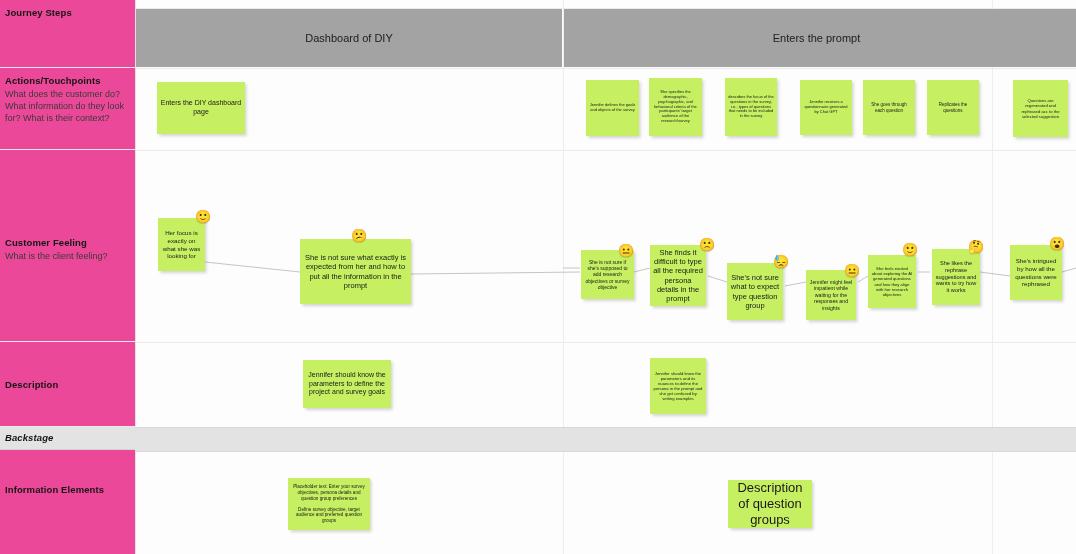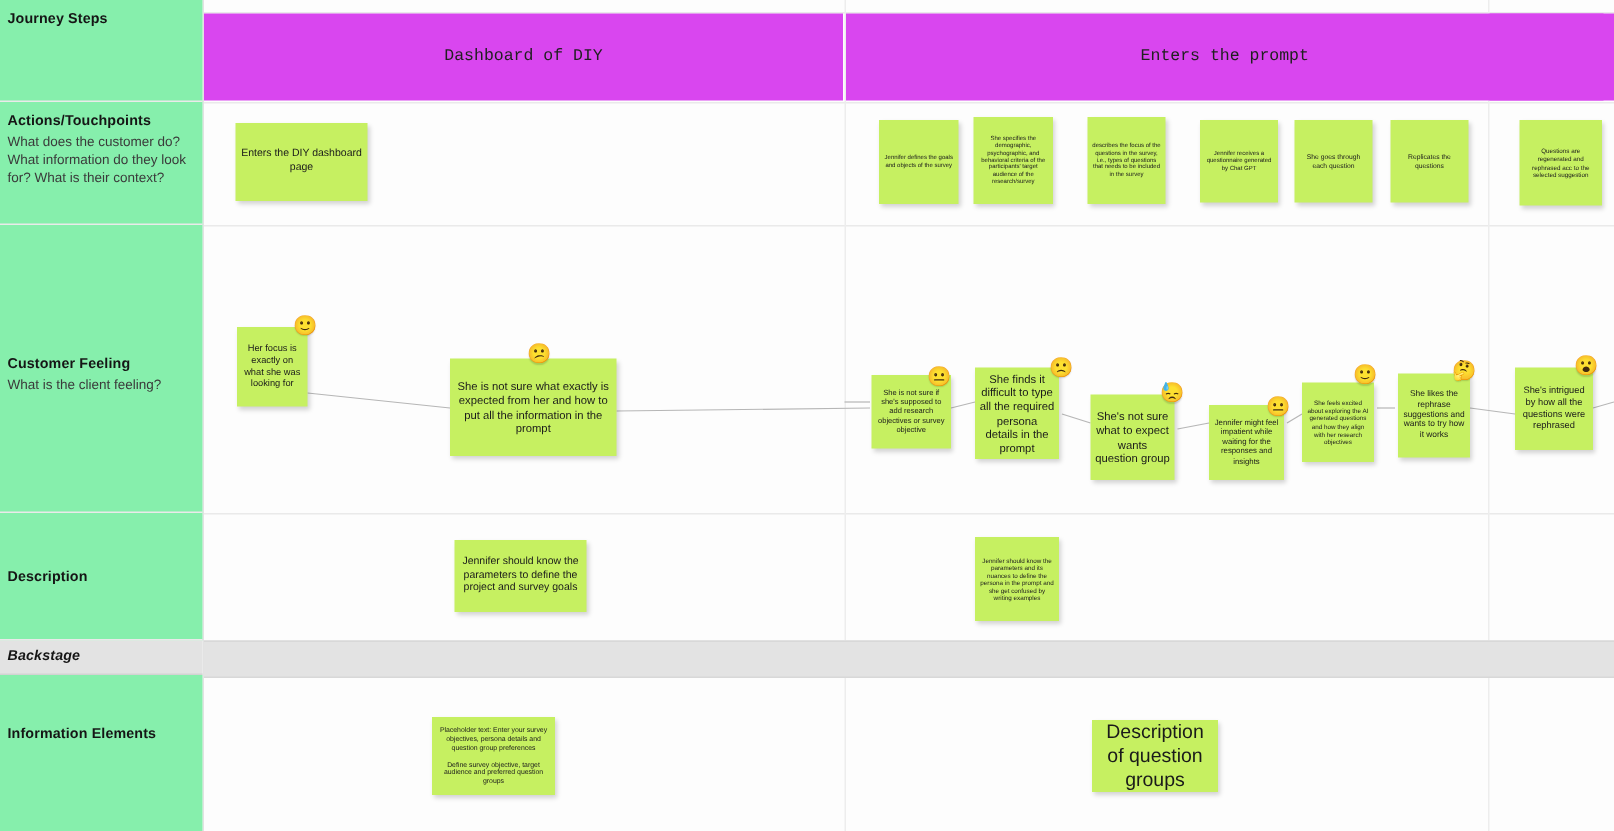--- a/index.html
+++ b/index.html
@@ -16,42 +16,42 @@
   #board{position:absolute;inset:0;width:1076px;height:554px;background:#fdfdfd;}
 
   
   .labelcol{
     position:absolute;left:0;top:0;width:135px;height:554px;
     background:#ffffff;border-right:1px solid #e2e2e2;z-index:6;
   }
   .rowlabel{
     position:absolute;left:0;width:135px;
     box-sizing:border-box;padding:6px 8px 0 5px;
-    border-bottom:1px solid #eaeaea;background:#86efac;
+    border-bottom:1px solid #eaeaea;background:#ec4899;
   }
   .rowlabel .ttl{font-size:9.5px;font-weight:bold;line-height:13px;color:#151515;letter-spacing:.1px;}
   .rowlabel .sub{font-size:9px;line-height:12.2px;color:#3a3a3a;margin-top:1px;}
   .rowlabel.backstage{background:#e3e3e3;border-bottom:1px solid #d3d3d3;padding-top:4px;}
   .rowlabel.backstage .ttl{font-style:italic;font-weight:bold;font-size:9.5px;}
 
   
   .hline{position:absolute;left:135px;right:0;height:1px;background:#eaeaea;z-index:1;}
   .vline{position:absolute;top:0;width:1px;background:#ededed;z-index:1;}
 
   
   .backstage-band{
     position:absolute;left:135px;right:0;background:#e3e3e3;
     border-top:1px solid #d8d8d8;border-bottom:1px solid #d8d8d8;z-index:2;
   }
 
   
   .hdr{
-    position:absolute;background:#d946ef;
+    position:absolute;background:#a3a3a3;
     display:flex;align-items:center;justify-content:center;
-    text-align:center;z-index:3;font-family:Liberation Mono, monospace;
+    text-align:center;z-index:3;
   }
   .hdr span{font-size:11px;color:#202020;}
 
   
   .note{
     position:absolute;background:#c6f061;
     box-shadow:1.5px 2px 3px rgba(0,0,0,.17);
     display:flex;align-items:center;justify-content:center;
     text-align:center;box-sizing:border-box;padding:3px;
     color:#1a1a1a;line-height:1.22;z-index:4;
@@ -158,21 +158,21 @@
 
   <div class="note" style="left:300px;top:239px;width:111px;height:65px;font-size:7.5px;">She is not sure what exactly is expected from her and how to put all the information in the prompt</div>
   <div class="emo" style="left:352px;top:228px;">😕</div>
 
   <div class="note" style="left:581px;top:250px;width:53px;height:49px;font-size:5px;">She is not sure if she's supposed to add research objectives or survey objective</div>
   <div class="emo" style="left:619px;top:243px;">😐</div>
 
   <div class="note" style="left:650px;top:245px;width:56px;height:61px;font-size:7.5px;">She finds it difficult to type all the required persona details in the prompt</div>
   <div class="emo" style="left:700px;top:237px;">🙁</div>
 
-  <div class="note" style="left:727px;top:263px;width:56px;height:57px;font-size:7.5px;">She's not sure what to expect wants question group</div>
+  <div class="note" style="left:727px;top:263px;width:56px;height:57px;font-size:7.5px;">She's not sure what to expect type question group</div>
   <div class="emo" style="left:774px;top:254px;">😓</div>
 
   <div class="note" style="left:806px;top:270px;width:50px;height:50px;font-size:5.2px;">Jennifer might feel impatient while waiting for the responses and insights</div>
   <div class="emo" style="left:845px;top:263px;">😐</div>
 
   <div class="note" style="left:868px;top:255px;width:48px;height:53px;font-size:4.2px;">She feels excited about exploring the AI generated questions and how they align with her research objectives</div>
   <div class="emo" style="left:903px;top:242px;">🙂</div>
 
   <div class="note" style="left:932px;top:249px;width:48px;height:56px;font-size:5.6px;">She likes the rephrase suggestions and wants to try how it works</div>
   <div class="emo" style="left:969px;top:239px;">🤔</div>

